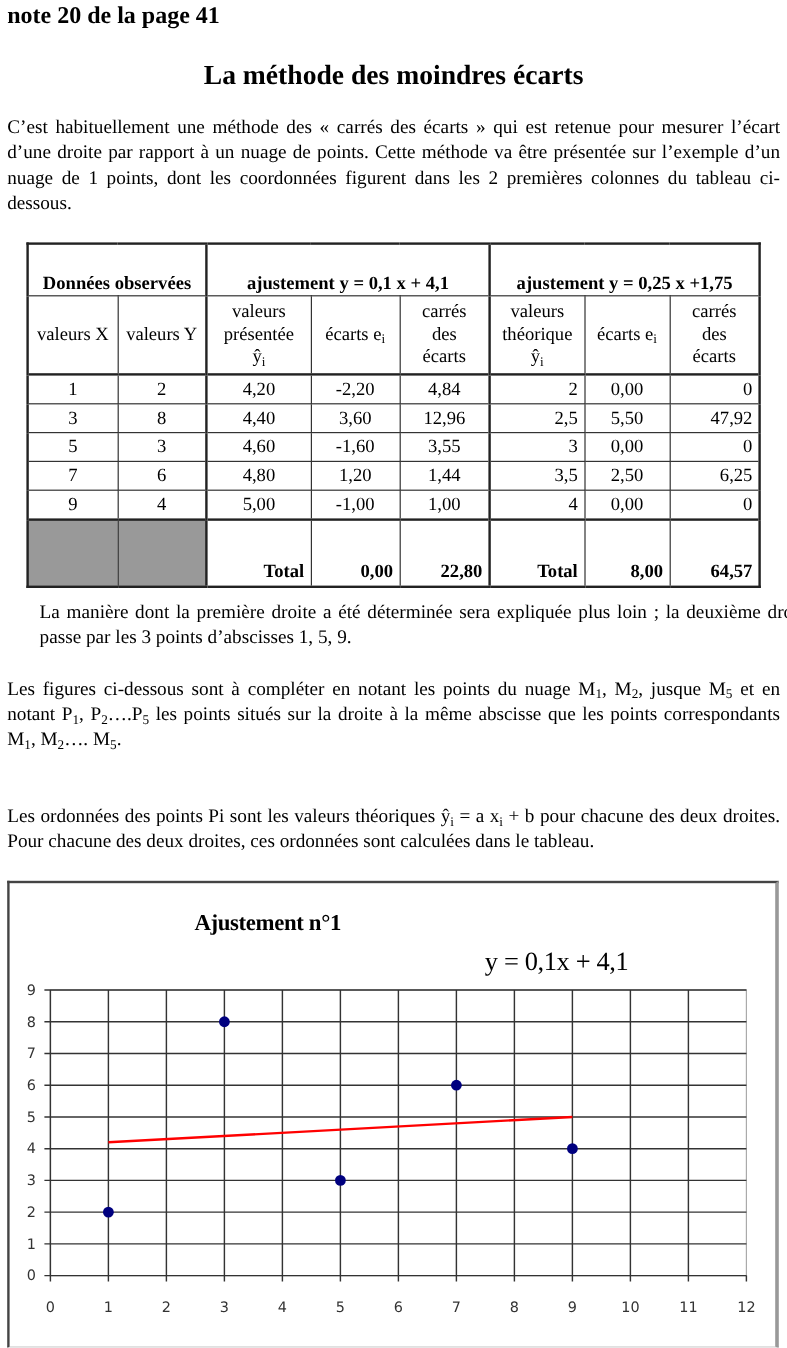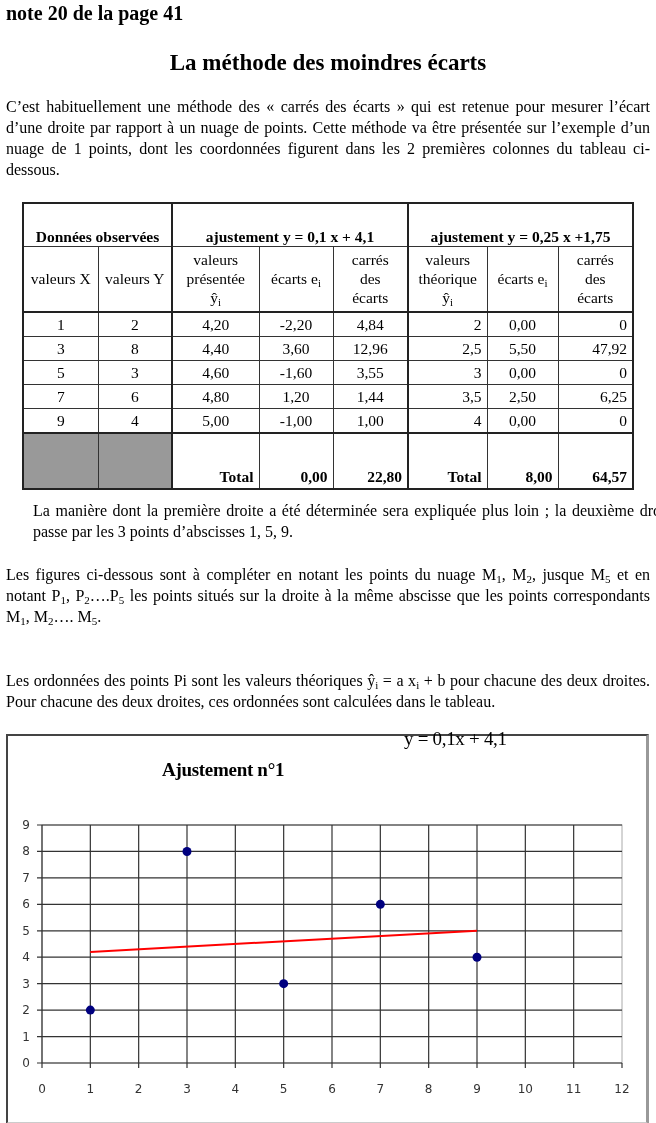--- a/index.html
+++ b/index.html
@@ -23,21 +23,21 @@
   table.ls .b { font-weight: bold; }
   table.ls .grey { background: #999; }
   table.ls .total td { vertical-align: bottom; padding-bottom: 2px; }
   table.ls tr.data td { height: 23px; }
 
   
   .chart-frame { left: 6px; top: 734px; width: 638px; height: 386px;
                  border-top: 2px solid #444; border-left: 2px solid #444;
                  border-right: 3px solid #999; border-bottom: 2px solid #ccc; }
   .chart-title { left: 150px; top: 759px; font-size: 19px; font-weight: bold; letter-spacing: -0.3px; margin-left: 12px; }
-  .chart-eq { left: 404px; top: 728px; font-size: 19px; letter-spacing: -0.3px; }
+  .chart-eq { left: 404px; top: 788px; font-size: 22px; letter-spacing: -0.3px; }
   svg.plot { position: absolute; left: 0; top: 0; }
   .tick { font-family: "DejaVu Sans", sans-serif; font-size: 12px; fill: #333; }
 </style>
 </head>
 <body>
 
 <div class="abs note">note 20 de la page 41</div>
 <div class="abs title">La méthode des moindres écarts</div>
 
 <div class="abs para" style="top:96px;">C’est habituellement une méthode des « carrés des écarts » qui est retenue pour mesurer l’écart d’une droite par rapport à un nuage de points. Cette méthode va être présentée sur l’exemple d’un nuage de 1 points, dont les coordonnées figurent dans les 2 premières colonnes du tableau ci-dessous.</div>

